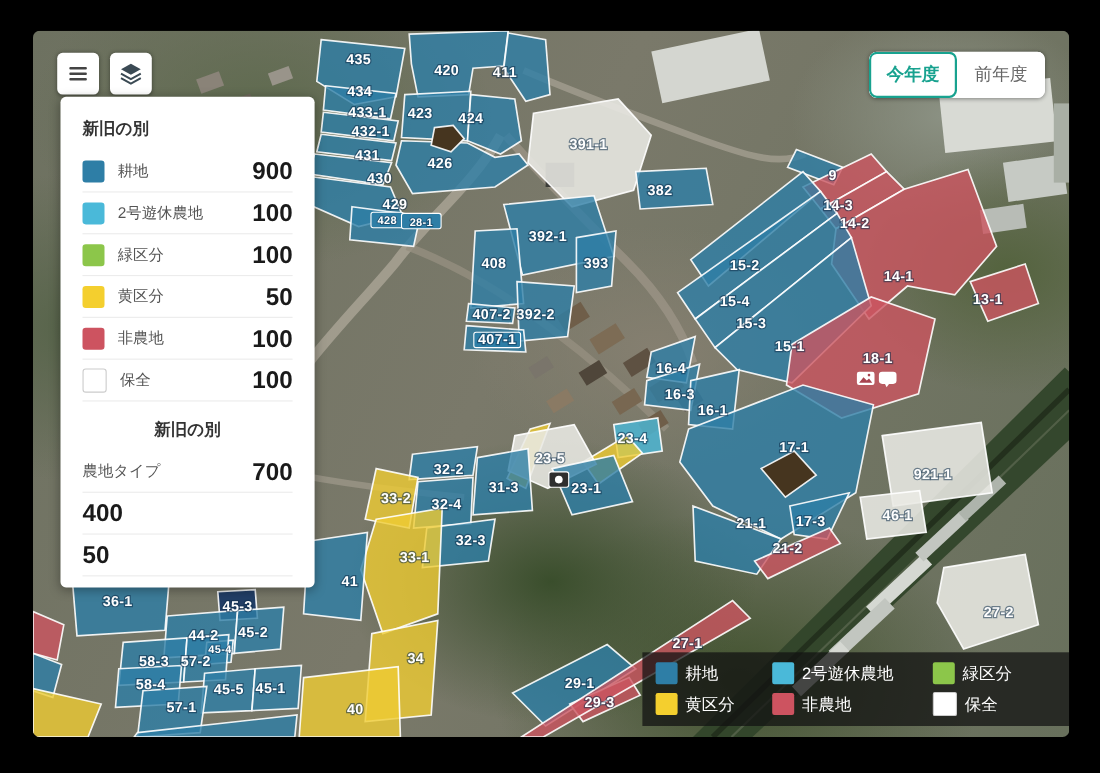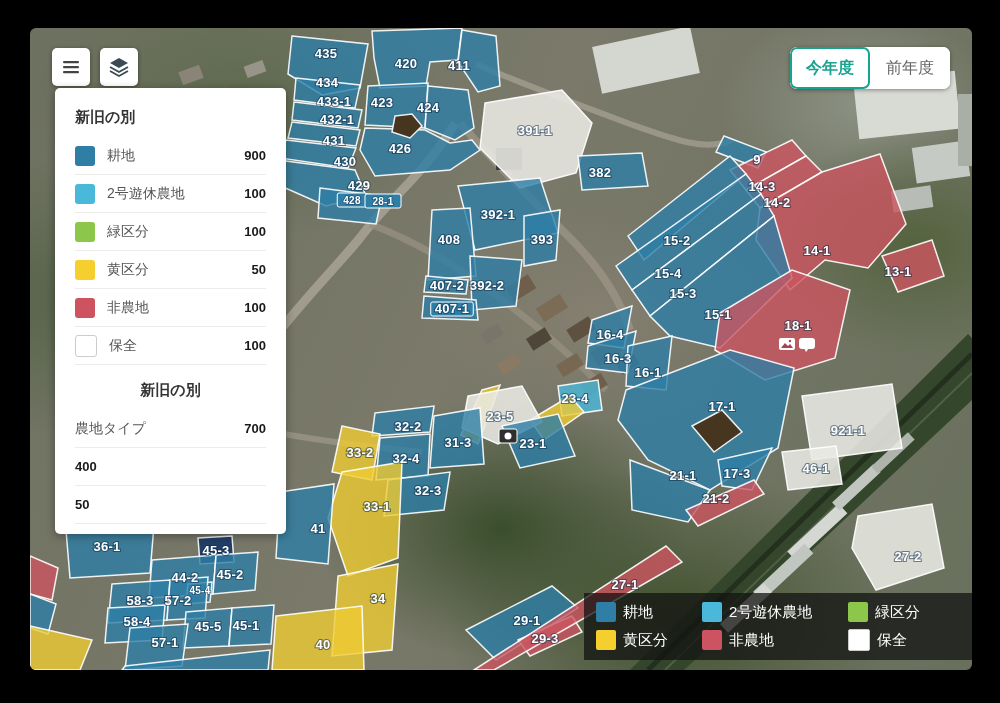--- a/index.html
+++ b/index.html
@@ -26,21 +26,21 @@
            box-shadow:0 1px 4px rgba(0,0,0,.4);cursor:pointer;display:flex;align-items:center;justify-content:center;padding:0;}
   
   .panel{position:absolute;left:25px;top:60px;width:231px;background:#fff;border-radius:5px;
          box-shadow:0 2px 10px rgba(0,0,0,.35);padding:14px 20px 10px 20px;box-sizing:border-box;}
   .ptitle{font-size:15px;font-weight:bold;color:#333;padding:6px 0 10px 0;}
   .ptitle.sec{padding-top:16px;text-align:center;}
   .prow{display:flex;align-items:center;height:37px;border-bottom:1px solid #ececec;}
   .swatch{display:inline-block;width:20px;height:20px;border-radius:3px;flex:0 0 auto;}
   .prow .swatch{margin-right:12px;}
   .plabel2{font-size:14px;color:#555;flex:1 1 auto;}
-  .pval{font-size:13px;font-weight:bold;color:#1a1a1a;}
+  .pval{font-size:22px;font-weight:bold;color:#1a1a1a;}
   
   .yeartoggle{position:absolute;left:760px;top:19px;display:flex;background:#fff;border-radius:7px;
               box-shadow:0 1px 4px rgba(0,0,0,.4);overflow:hidden;}
   .ybtn{width:80px;height:42px;background:#fff;border:none;font-size:16px;color:#666;cursor:pointer;
         font-family:inherit;}
   .ybtn.active{color:#18a28f;font-weight:bold;box-shadow:inset 0 0 0 2px #18a28f;border-radius:7px;}
   
   .maplegend{position:absolute;right:0;bottom:10px;width:388px;background:rgba(18,18,18,.74);
              padding:9px 12px;box-sizing:border-box;display:grid;grid-template-columns:106px 146px 1fr;
              grid-row-gap:7px;}

